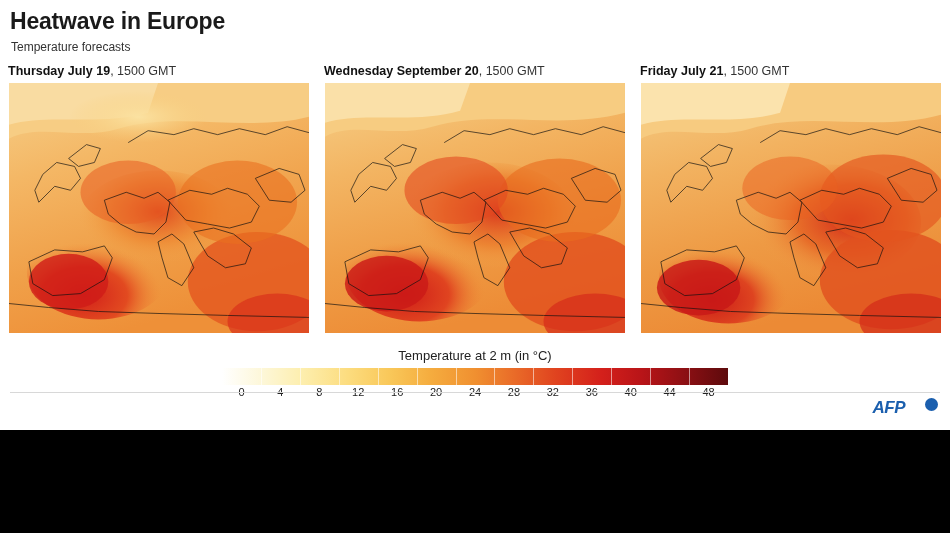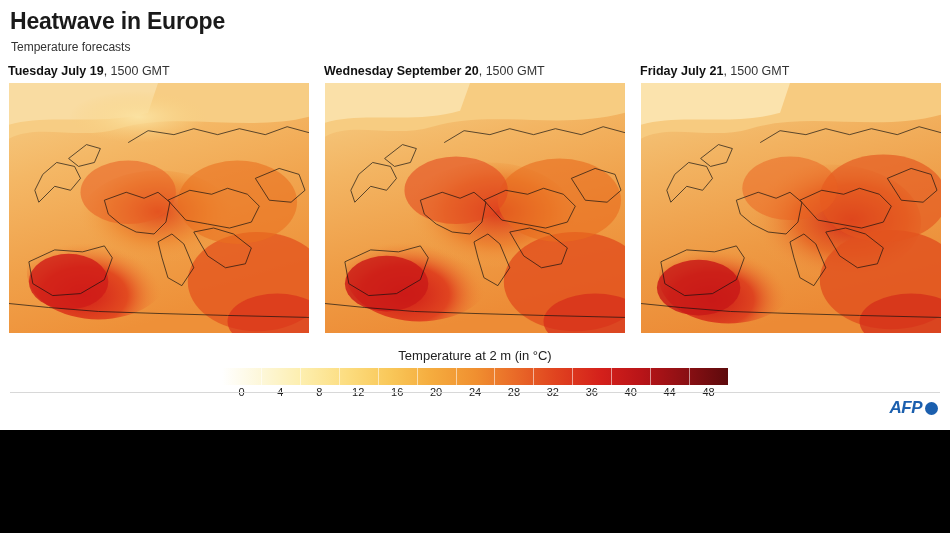--- a/index.html
+++ b/index.html
@@ -153,22 +153,21 @@
     left: 11px;
     top: 402px;
     font-size: 9.5px;
     color: #555;
   }
   .afp {
     position: absolute;
     right: 12px;
     top: 398px;
     display: flex;
-    align-items: center;
-    gap: 3px;
+    gap: 20px;
   }
   .afp-text {
     font-size: 17px;
     font-weight: bold;
     font-style: italic;
     color: #1b5fae;
     letter-spacing: -0.5px;
   }
   .afp-dot {
     width: 13px;
@@ -191,21 +190,21 @@
 
 <div id="infographic">
 
   <div class="title">Heatwave in Europe</div>
   <div class="subtitle">Temperature forecasts</div>
 
   <div class="panels">
 
     <div class="panel">
       <div class="panel-label">
-        <b>Tuesday July 19</b><span>, </span><span>1500 GMT</span>
+        <b>Thursday July 19</b><span>, </span><span>1500 GMT</span>
       </div>
       <div class="map-frame">
         <svg class="map-inner" viewBox="0 0 302 252" preserveAspectRatio="none">
           <defs>
             <linearGradient id="g1" x1="0" y1="0" x2="0.35" y2="1">
               <stop offset="0%" stop-color="#f6d08a"></stop>
               <stop offset="35%" stop-color="#f4b765"></stop>
               <stop offset="70%" stop-color="#f0a049"></stop>
               <stop offset="100%" stop-color="#ee9038"></stop>
             </linearGradient>

